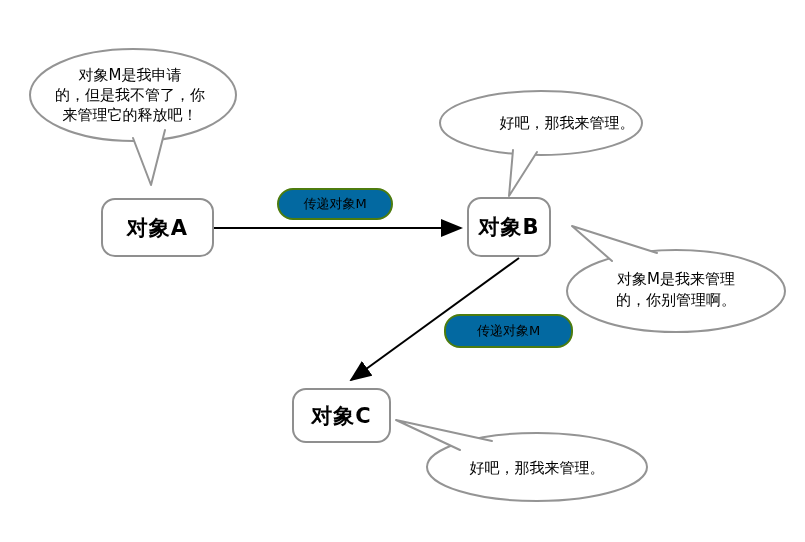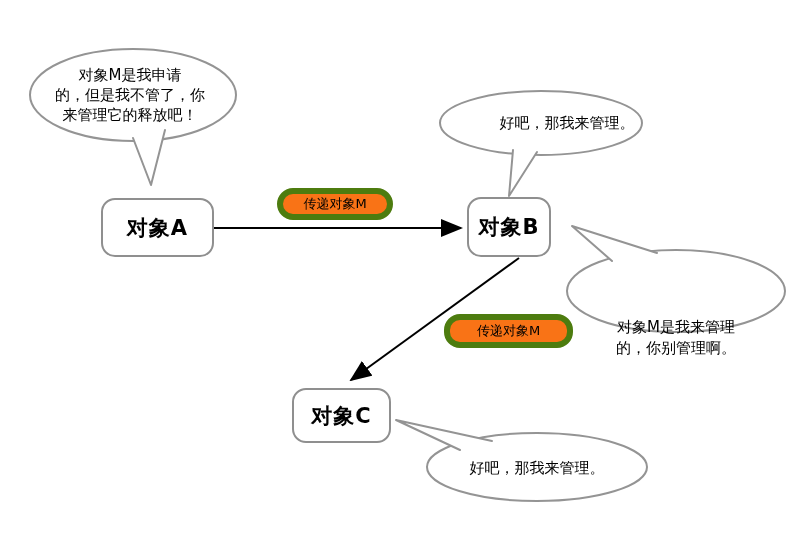--- a/index.html
+++ b/index.html
@@ -42,22 +42,22 @@
     display: flex;
     align-items: center;
     justify-content: center;
     font-size: 21px;
     font-weight: bold;
     letter-spacing: 1px;
   }
   .edge-label {
     position: absolute;
     box-sizing: border-box;
-    background: #f97316;
-    border: 6px solid #4d7c0f;
+    background: #0369a1;
+    border: 2px solid #4d7c0f;
     border-radius: 16px;
     display: flex;
     align-items: center;
     justify-content: center;
     font-size: 13px;
   }
   .bubble-text {
     position: absolute;
     text-align: center;
     font-size: 15px;
@@ -116,17 +116,17 @@
     <span>传递对象M</span>
   </div>
   <div class="edge-label" style="left:444px; top:314px; width:129px; height:34px;">
     <span>传递对象M</span>
   </div>
 
   <div class="bubble-text" style="left:25px; top:65px; width:210px;">对象M是我申请
 的，但是我不管了，你
 来管理它的释放吧！</div>
   <div class="bubble-text" style="left:467px; top:113px; width:200px;">好吧，那我来管理。</div>
-  <div class="bubble-text" id="bubble-b-right-text" style="left:576px; top:269px; width:200px;margin-top:48px;">对象M是我来管理
+  <div class="bubble-text" id="bubble-b-right-text" style="left:576px; top:269px; width:200px;">对象M是我来管理
 的，你别管理啊。</div>
   <div class="bubble-text" style="left:427px; top:458px; width:220px;">好吧，那我来管理。</div>
 
 </div>
 
 </body></html>

